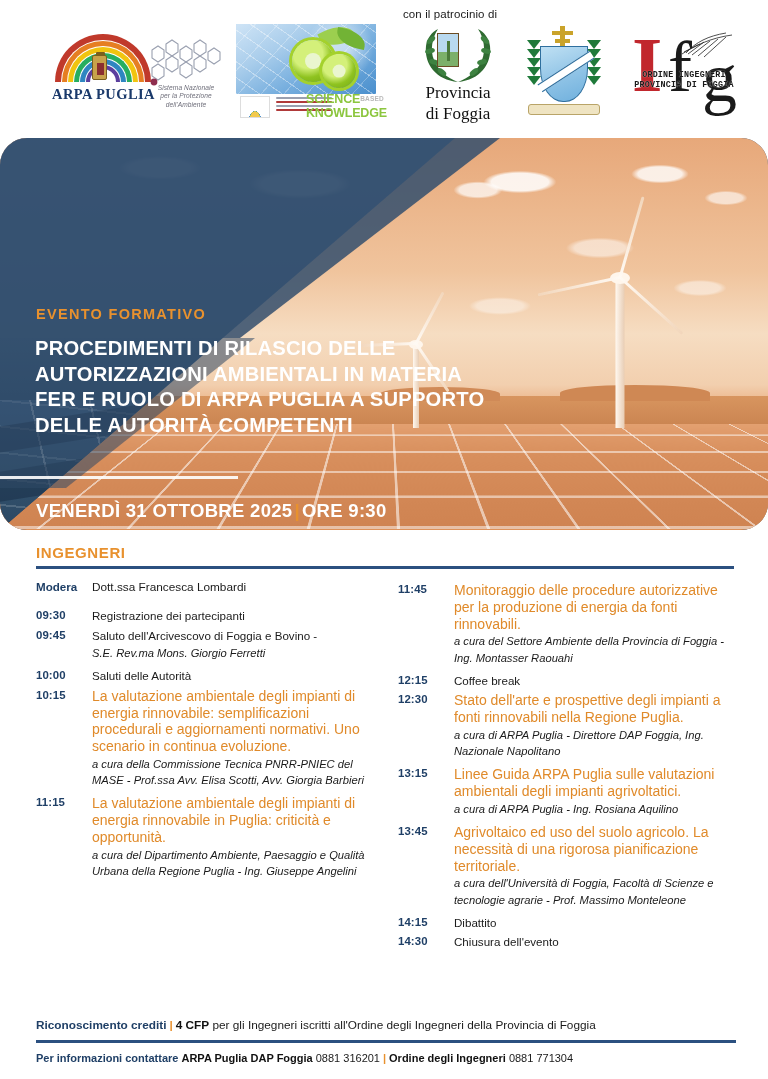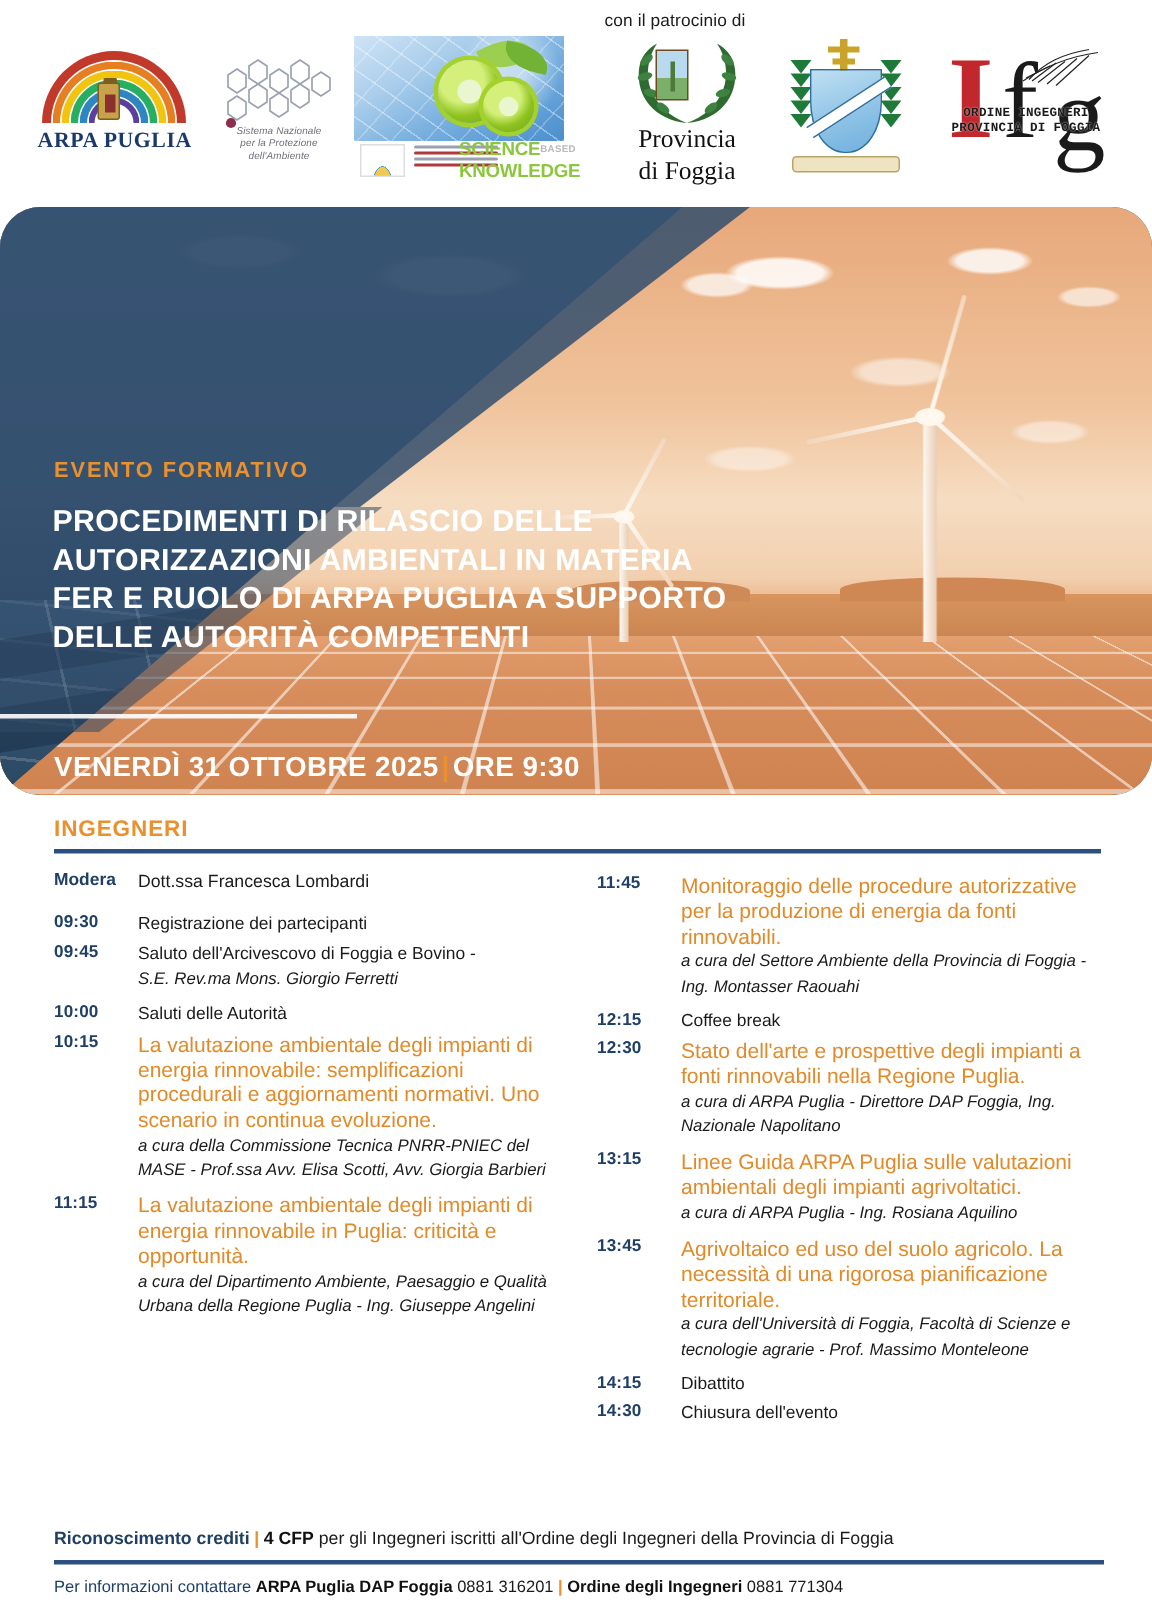--- a/index.html
+++ b/index.html
@@ -21,21 +21,21 @@
   .patrocinio-label {
     position: absolute;
     left: 403px; top: 8px;
     font-size: 11.5px;
     color: #1a1a1a;
     letter-spacing: .1px;
     white-space: nowrap;
   }
 
   
-  .logo-arpa { position: absolute; left: 24px; top: 30px; width: 105px; height: 82px; }
+  .logo-arpa { position: absolute; left: 51px; top: 30px; width: 105px; height: 82px; }
   .rainbow { position: relative; width: 96px; height: 52px; margin-left: 4px; overflow: hidden; }
   .rainbow i {
     position: absolute; bottom: 0; left: 50%;
     border-style: solid; border-bottom: none;
     border-radius: 50% 50% 0 0 / 100% 100% 0 0;
     transform: translateX(-50%);
   }
   .logo-arpa .name {
     position: absolute; left: 0; top: 56px;
     width: 105px; text-align: center;
@@ -391,21 +391,21 @@
   .credits .bar { color: #e8912e; font-weight: 700; padding: 0 3px; }
   .credits b.dark { color: #111; font-weight: 700; }
   .footer-rule {
     position: absolute; left: 36px; top: 1040px; width: 700px; height: 2.6px;
     background: #2b5080;
   }
   .contacts {
     position: absolute; left: 36px; top: 1052px; width: 700px;
     font-size: 11px; color: #1a1a1a;
   }
-  .contacts b.blue { color: #1f3f66; font-weight: 400; }
+  .contacts b.blue { color: #1f3f66; font-weight: 700; }
   .contacts b.dark { color: #111; font-weight: 700; }
   .contacts .bar { color: #e8912e; font-weight: 700; padding: 0 3px; }
 </style>
 </head>
 <body>
 
 <div class="poster">
 
   <div class="logo-bar">
 

